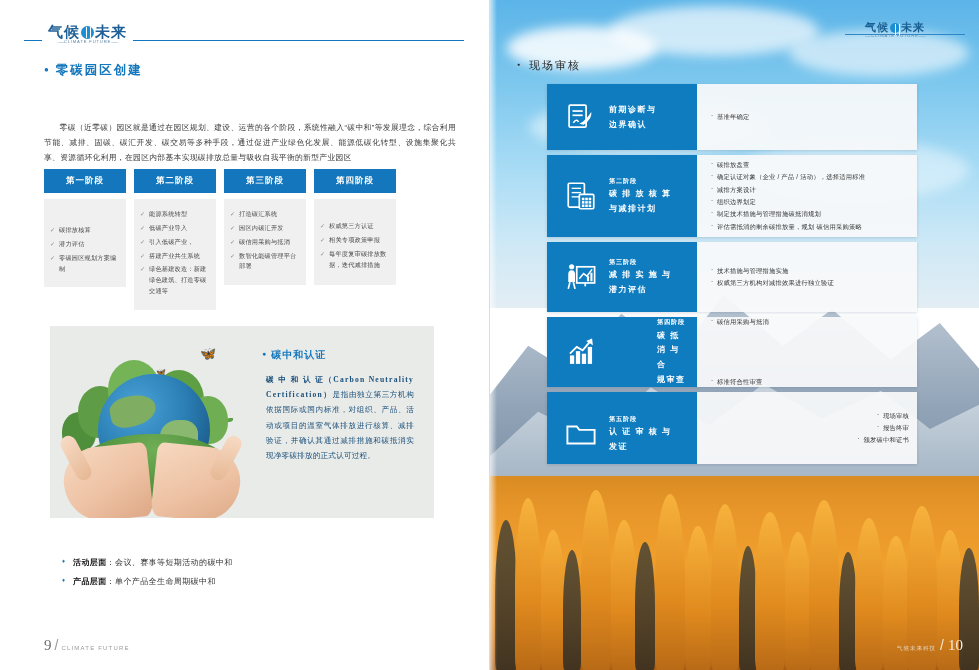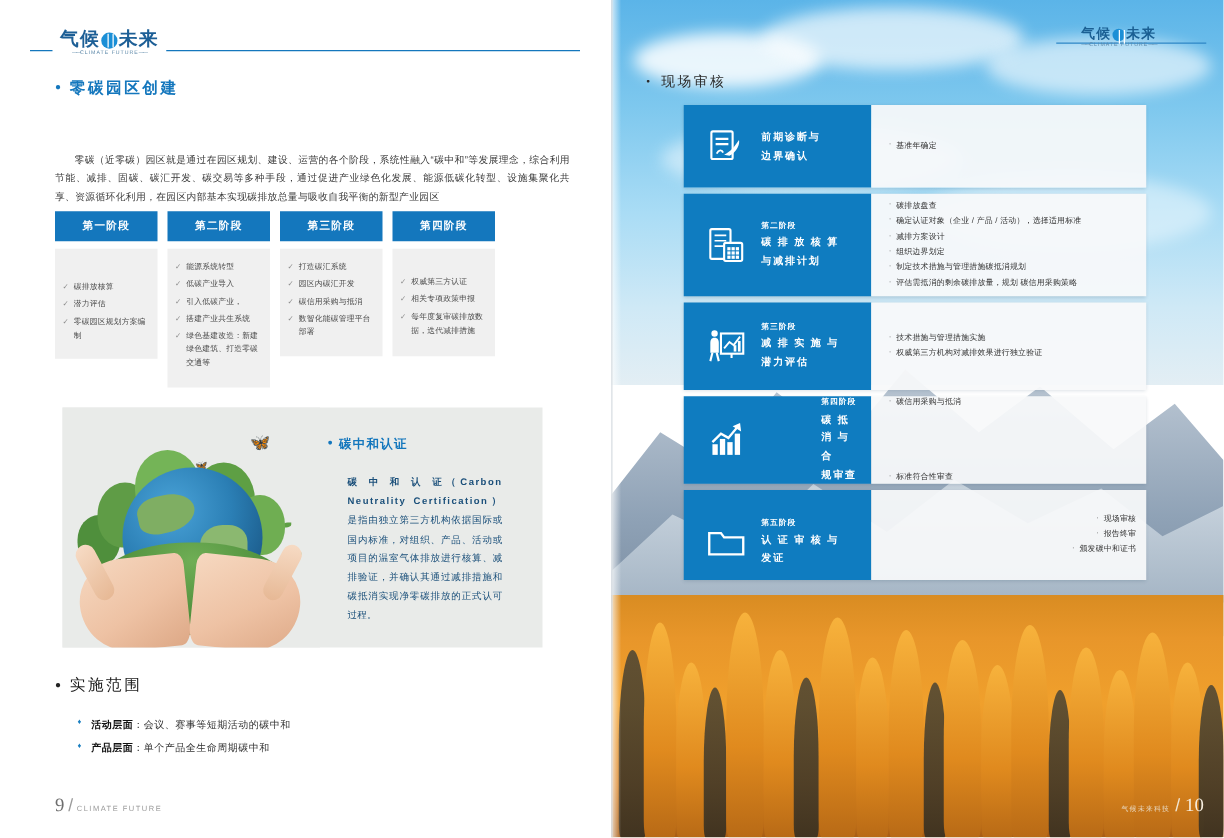--- a/index.html
+++ b/index.html
@@ -45,24 +45,24 @@
   .stbody.pad1{padding-top:26px;}
   .stbody.pad4{padding-top:22px;}
   .stbody ul{margin:0;padding:0;list-style:none;}
   .stbody li{font-size:6.2px;color:#4a4a4a;line-height:1.75;margin-bottom:3px;
              padding-left:9px;position:relative;letter-spacing:.2px;}
   .stbody li:before{content:"\2713";position:absolute;left:0;top:0;color:#8b8b8b;font-size:6px;}
 
   
   .panel{position:absolute;display:flex;background:#e9ebe9;}
   .pimg{width:206px;height:192px;position:relative;overflow:hidden;background:#e9ebe9;}
-  .pcert{width:178px;padding:22px 16px 0 6px;box-sizing:border-box;}
+  .pcert{width:178px;padding:22px 16px 0 6px;box-sizing:border-box;font-family:Liberation Serif, serif;}
   .pcert h3{margin:0 0 10px 0;font-size:10px;font-weight:bold;color:#1477bd;letter-spacing:1px;}
   .pcert h3:before{content:"\25CF";font-size:7px;margin-right:4px;vertical-align:2px;}
-  .pcert p{margin:16px;font-size:7.6px;color:#1a4f7a;line-height:2.0;text-align:justify;
+  .pcert p{margin:4px;font-size:7.6px;color:#1a4f7a;line-height:2.0;text-align:justify;
            letter-spacing:.2px;}
   .pcert p .bold{font-weight:bold;letter-spacing:1.2px;}
 
   
   .earth{position:absolute;left:48px;top:48px;width:112px;height:112px;border-radius:50%;
      background:radial-gradient(circle at 35% 30%,#4aa3d8 0%,#2b7fb5 45%,#1d5f8f 75%,#17506f 100%);
      overflow:hidden;}
   .earth:before{content:"";position:absolute;left:12px;top:22px;width:46px;height:30px;
      background:#7fae63;border-radius:45% 55% 60% 40%;transform:rotate(-12deg);}
   .earth:after{content:"";position:absolute;left:62px;top:46px;width:38px;height:34px;
@@ -248,21 +248,20 @@
         <div class="fing" style="left:18px;top:108px;transform:rotate(-28deg);"></div>
         <div class="fing" style="left:168px;top:108px;transform:rotate(28deg);"></div>
       </div>
       <div class="pcert">
         <h3>碳中和认证</h3>
         <p><span class="bold">碳 中 和 认 证（Carbon Neutrality Certification）</span><span>是指由独立第三方机构依据国际或国内标准，对组织、产品、活动或项目的温室气体排放进行核算、减排验证，并确认其通过减排措施和碳抵消实现净零碳排放的正式认可过程。</span></p>
       </div>
     </div>
 
     <div class="scope" style="left:44px;top:540px;">
-      <h2 class="sec dark" style="position:relative;left:0;top:0;font-weight:500;">实施范围</h2>
       <div style="margin-top:14px;margin-left:18px;">
         <div class="row"><b>活动层面</b><span>：会议、赛事等短期活动的碳中和</span></div>
         <div class="row"><b>产品层面</b><span>：单个产品全生命周期碳中和</span></div>
       </div>
     </div>
 
     <div class="foot" style="left:44px;">
       <span class="num">9</span>
       <span class="slash">/</span>
       <span class="ft">CLIMATE FUTURE</span>

